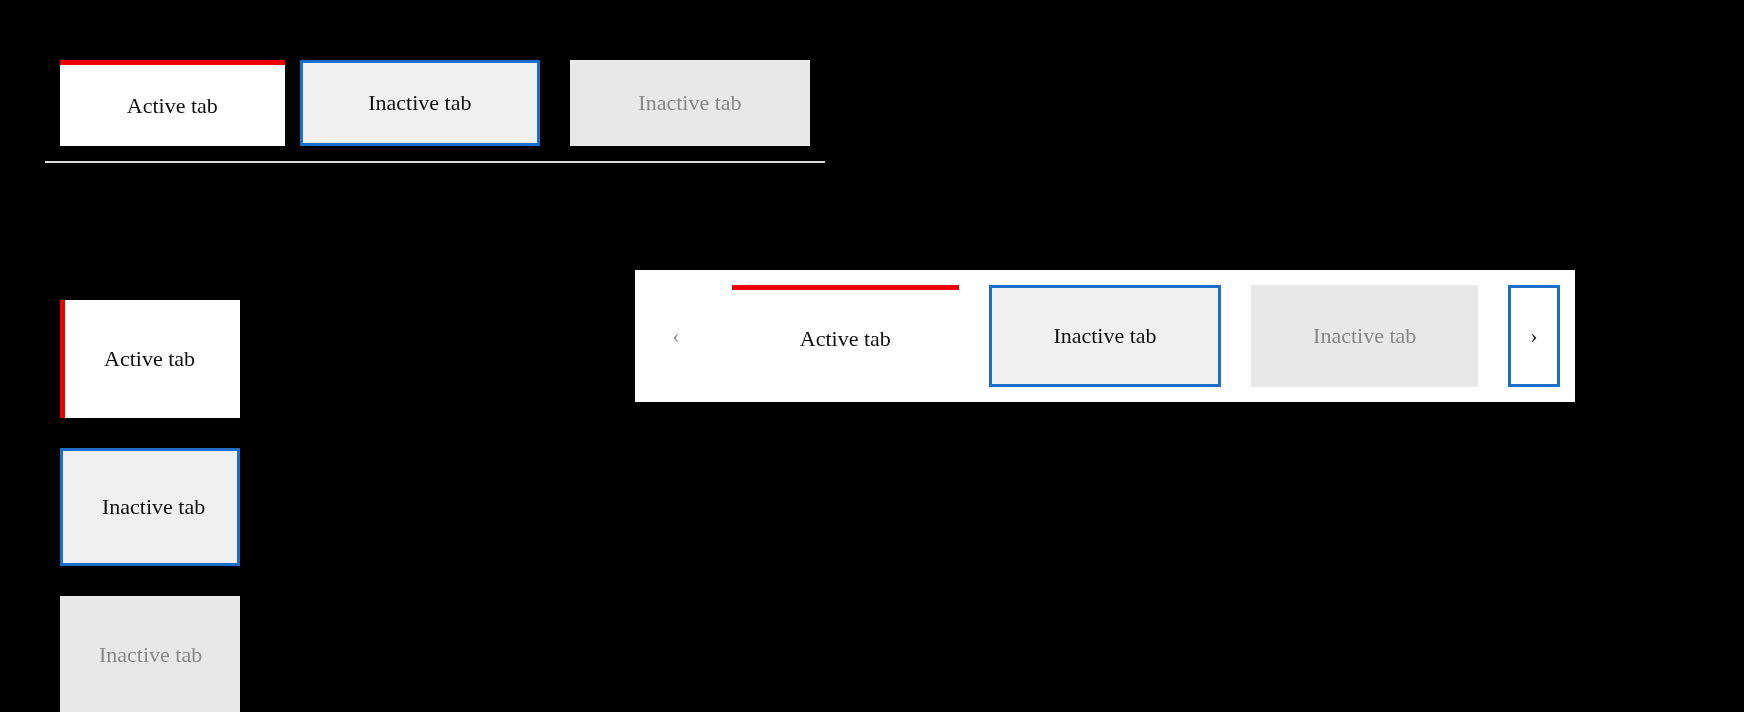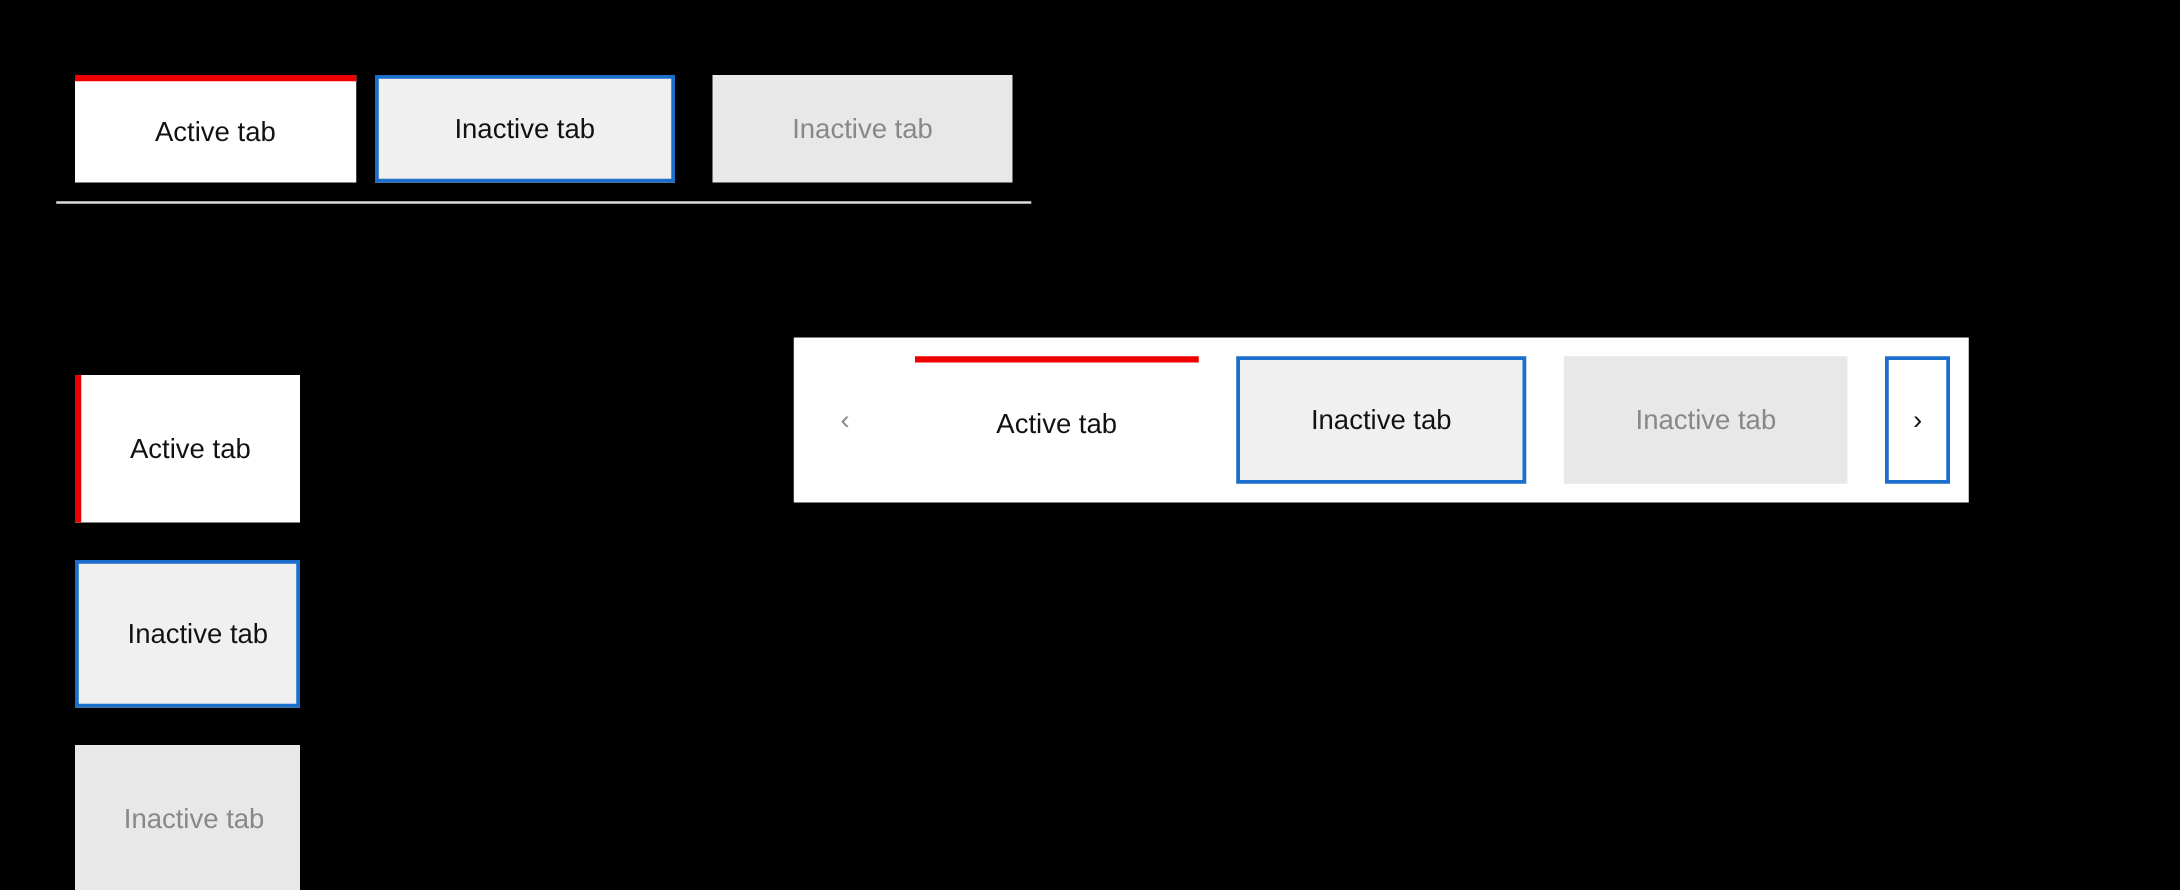--- a/index.html
+++ b/index.html
@@ -1,15 +1,15 @@
 <!DOCTYPE html>
 <html><head>
   <meta charset="utf-8">
   <style>
-    * { margin: 15px; padding: 0; box-sizing: border-box; }
+    * { margin: 15px; padding: 0; box-sizing: border-box; font-family: Liberation Serif, serif; }
     body {
       width: 1744px;
       height: 712px;
       background: #000;
       overflow: hidden;
       font-family: Arial, sans-serif;
       position: relative;
     }
 
     

